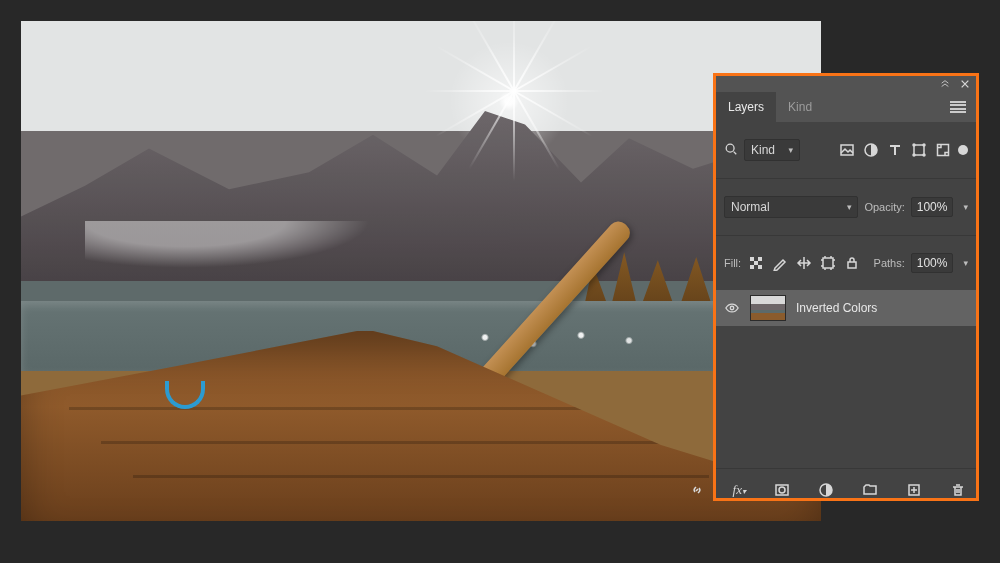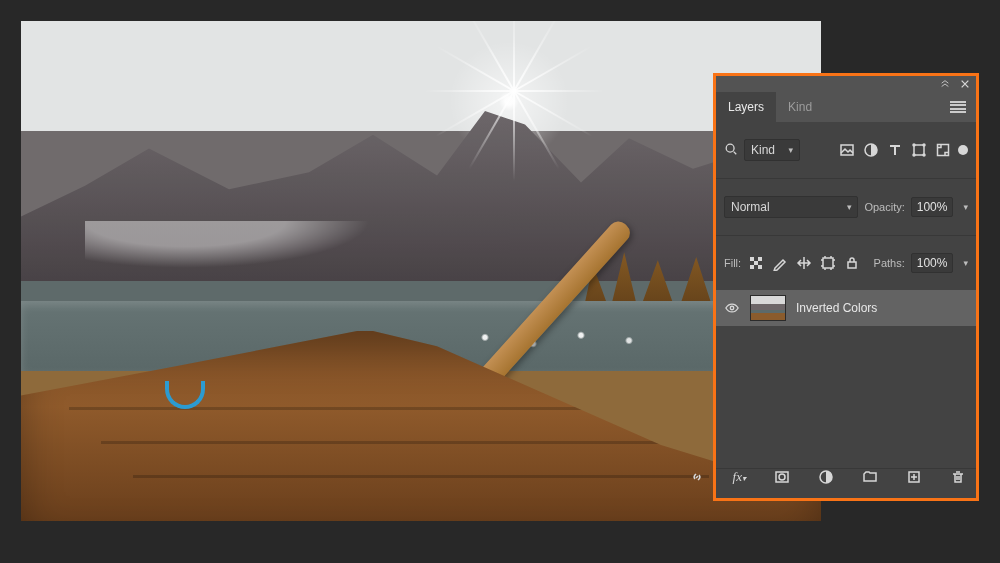--- a/index.html
+++ b/index.html
@@ -71,21 +71,21 @@
   .dot{width:10px;height:10px;border-radius:50%;background:#d7d7d7}
   .layers-stack{flex:1;background:#434343;overflow:auto}
   .layer{display:flex;align-items:center;height:36px;padding:0 8px;gap:10px;color:#e8e8e8}
   .layer.active{background:#636363}
   .eye{width:16px;height:16px;display:flex;align-items:center;justify-content:center;cursor:pointer}
   .thumb{width:36px;height:26px;border:1px solid #2b2b2b;background:#777;position:relative;overflow:hidden}
   .thumb .mini{position:absolute;inset:0;
     background:linear-gradient(#d9d9d9 0 34%,#6d6668 34% 60%,#5c6a6a 60% 72%,#8a5c2d 72% 100%)}
   .layer.bg .lbl{font-style:italic}
   .lock{margin-left:auto;opacity:.85}
-  .footer{height:30px;background:#434343;border-top:1px solid #383838;display:flex;align-items:flex-start;justify-content:flex-end;gap:28px;padding:0 10px;color:#c9c9c9}
+  .footer{height:30px;background:#434343;border-top:1px solid #383838;display:flex;align-items:flex-end;justify-content:flex-end;gap:28px;padding:0 10px;color:#c9c9c9}
   .footer .iconbtn{width:16px;height:16px;font-size:13px}
   svg{width:14px;height:14px;fill:none;stroke:#d7d7d7;stroke-width:1.5}
   .iconbtn svg{width:16px;height:16px}
 </style>
 </head>
 <body>
 
 <div class="canvas">
   <div class="photo"></div>
   <div class="mtn"></div>

